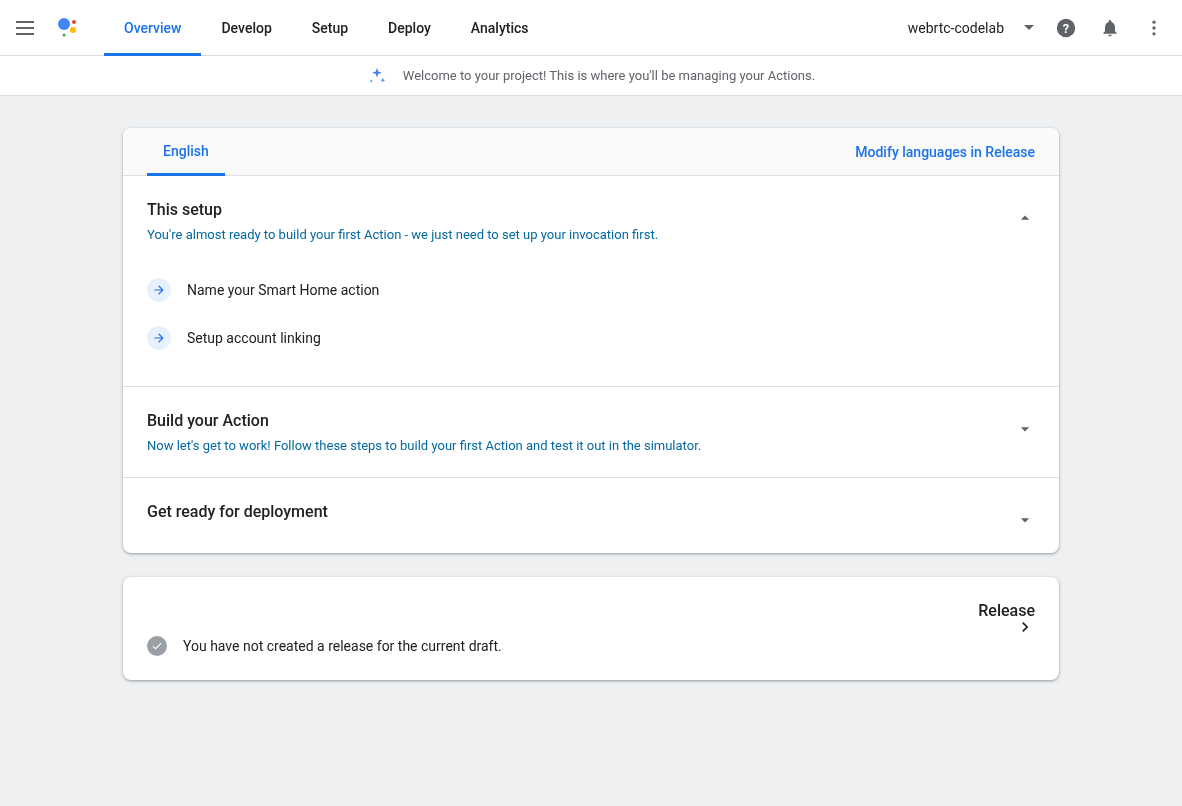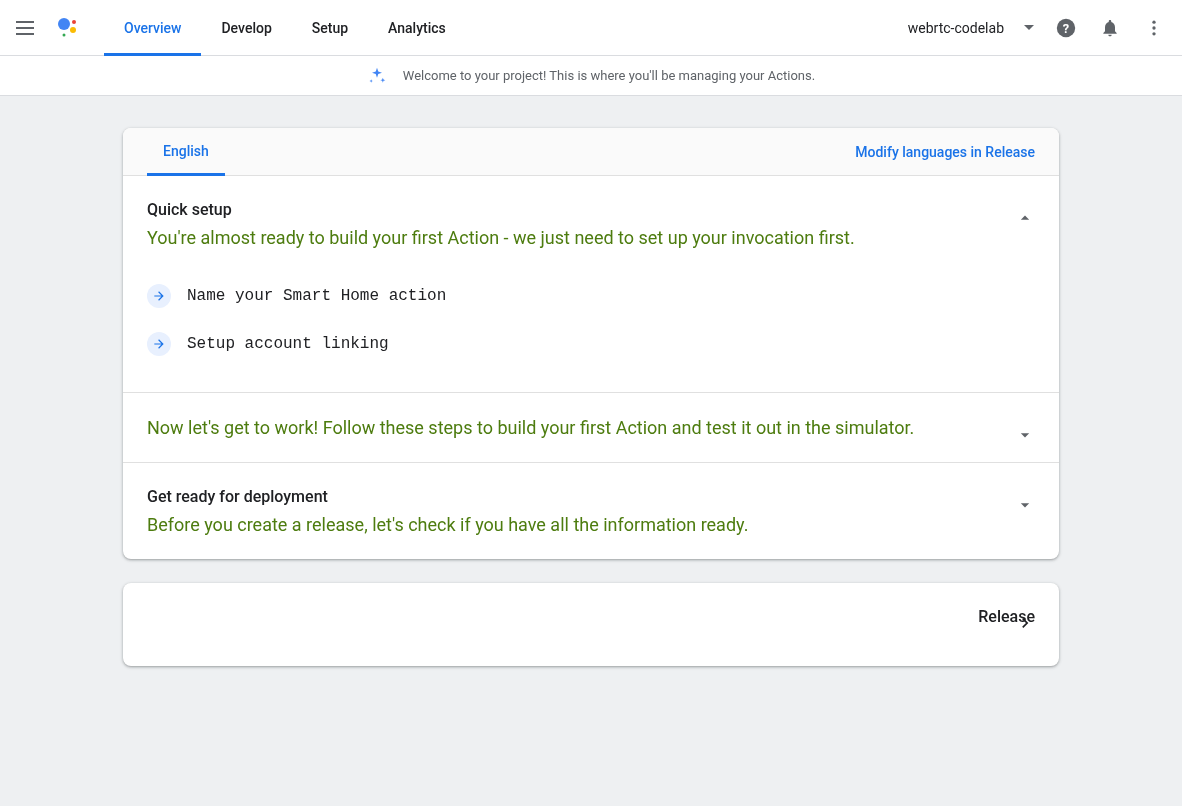--- a/index.html
+++ b/index.html
@@ -156,22 +156,22 @@
     .section:last-child {
       border-bottom: none;
     }
     .section-title {
       font-size: 16px;
       font-weight: 500;
       color: #202124;
       margin-bottom: 8px;
     }
     .section-subtitle {
-      font-size: 18px;
-      color: #4d7c0f;
+      font-size: 13px;
+      color: #0369a1;
     }
     .section-items {
       margin-top: 24px;
     }
     .section-item {
       display: flex;
       align-items: center;
       gap: 16px;
       padding: 12px 0;
       cursor: pointer;
@@ -179,23 +179,22 @@
     .arrow-circle {
       width: 24px;
       height: 24px;
       border-radius: 50%;
       background: #e8f0fe;
       display: flex;
       align-items: center;
       justify-content: center;
     }
     .item-label {
-      font-size: 16px;
-      color: #202124;
-      font-family: Liberation Mono, monospace;
+      font-size: 14px;
+      color: #202124;
     }
     .chevron {
       position: absolute;
       right: 24px;
       top: 32px;
       color: #5f6368;
       cursor: pointer;
     }
     .release-card {
       padding: 24px;
@@ -248,20 +247,21 @@
       <circle cx="8" cy="8" r="6" fill="#4285f4"></circle>
       <circle cx="18" cy="6" r="2" fill="#ea4335"></circle>
       <circle cx="17" cy="14" r="3" fill="#fbbc04"></circle>
       <circle cx="8" cy="19" r="1.5" fill="#34a853"></circle>
     </svg>
   </div>
   <div class="nav-tabs">
     <div class="nav-tab active">Overview</div>
     <div class="nav-tab">Develop</div>
     <div class="nav-tab">Setup</div>
+    <div class="nav-tab">Deploy</div>
     <div class="nav-tab">Analytics</div>
   </div>
   <div class="header-right">
     <div class="project-selector">
       <span>webrtc-codelab</span>
       <svg width="10" height="5" viewBox="0 0 10 5">
           <path d="M0 0l5 5 5-5z" fill="#5f6368"></path>
         </svg>
     </div>
     <div class="icon-btn">
@@ -297,21 +297,21 @@
 <div class="main-container">
   <div class="content">
 
     <div class="card">
       <div class="card-tabs">
         <div class="lang-tab">English</div>
         <div class="modify-link">Modify languages in Release</div>
       </div>
 
       <div class="section">
-        <div class="section-title">Quick setup</div>
+        <div class="section-title">This setup</div>
         <div class="section-subtitle">You're almost ready to build your first Action - we just need to set up your invocation first.</div>
         <div class="chevron">
           <svg width="20" height="20" viewBox="0 0 24 24" fill="#5f6368">
               <path d="M7 14l5-5 5 5z"></path>
             </svg>
         </div>
         <div class="section-items">
           <div class="section-item">
             <div class="arrow-circle">
               <svg width="14" height="14" viewBox="0 0 24 24" fill="#1a73e8">
@@ -325,41 +325,49 @@
               <svg width="14" height="14" viewBox="0 0 24 24" fill="#1a73e8">
                   <path d="M12 4l-1.41 1.41L16.17 11H4v2h12.17l-5.58 5.59L12 20l8-8z"></path>
                 </svg>
             </div>
             <span class="item-label">Setup account linking</span>
           </div>
         </div>
       </div>
 
       <div class="section">
+        <div class="section-title">Build your Action</div>
         <div class="section-subtitle">Now let's get to work! Follow these steps to build your first Action and test it out in the simulator.</div>
         <div class="chevron">
           <svg width="20" height="20" viewBox="0 0 24 24" fill="#5f6368">
               <path d="M7 10l5 5 5-5z"></path>
             </svg>
         </div>
       </div>
 
       <div class="section">
         <div class="section-title">Get ready for deployment</div>
-        <div class="section-subtitle">Before you create a release, let's check if you have all the information ready.</div>
         <div class="chevron">
           <svg width="20" height="20" viewBox="0 0 24 24" fill="#5f6368">
               <path d="M7 10l5 5 5-5z"></path>
             </svg>
         </div>
       </div>
     </div>
 
     <div class="card release-card">
       <div class="release-title">Release</div>
+      <div class="release-status">
+        <div class="check-circle">
+          <svg width="12" height="12" viewBox="0 0 24 24" fill="#fff">
+              <path d="M9 16.17L4.83 12l-1.42 1.41L9 19 21 7l-1.41-1.41z"></path>
+            </svg>
+        </div>
+        <span class="release-text">You have not created a release for the current draft.</span>
+      </div>
       <div class="release-chevron">
         <svg width="20" height="20" viewBox="0 0 24 24" fill="#202124">
             <path d="M10 6L8.59 7.41 13.17 12l-4.58 4.59L10 18l6-6z"></path>
           </svg>
       </div>
     </div>
 
   </div>
 </div>
 

